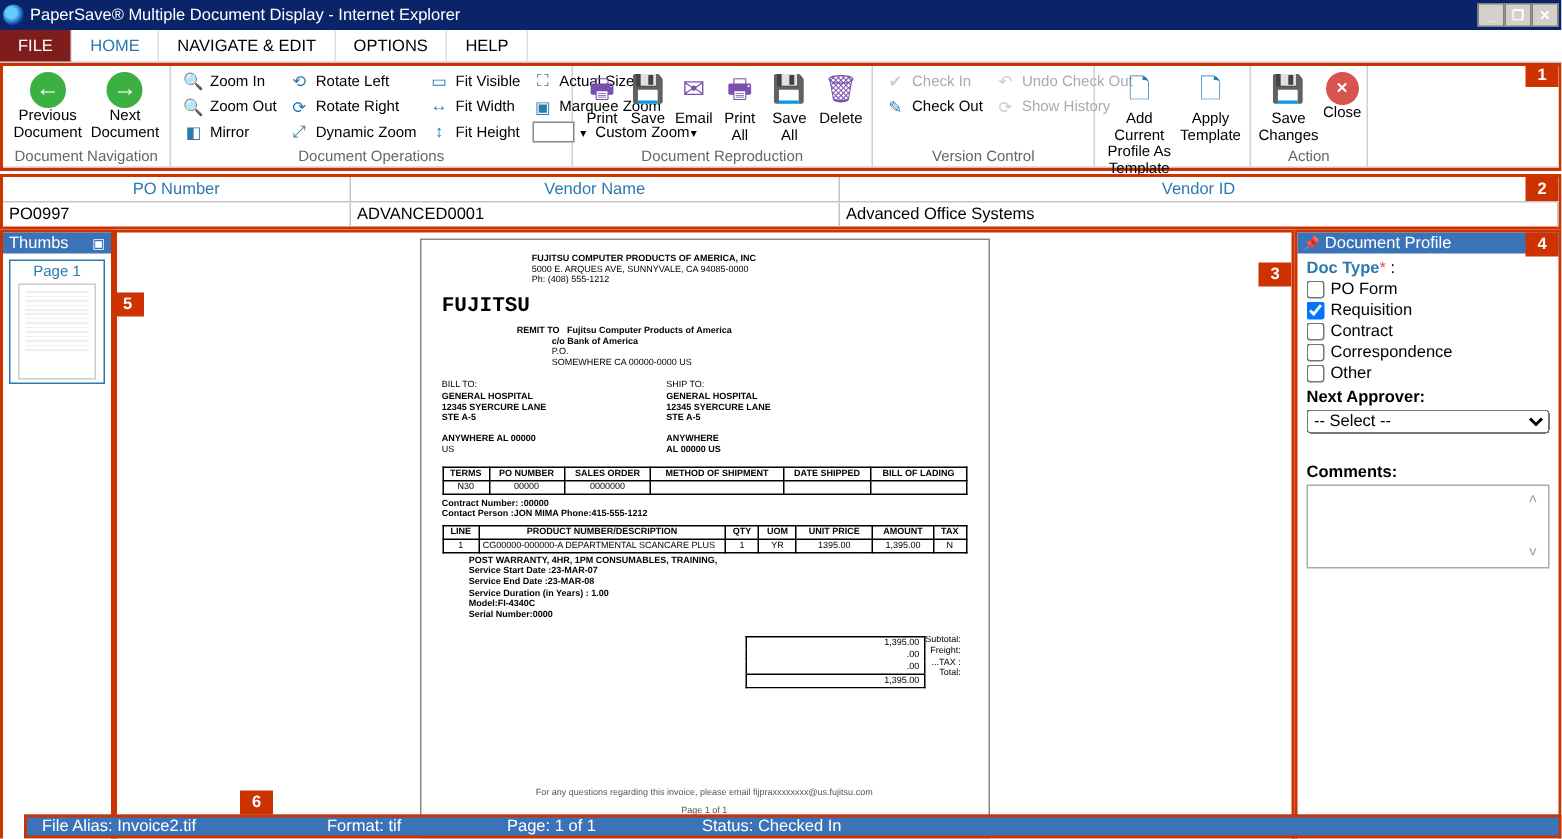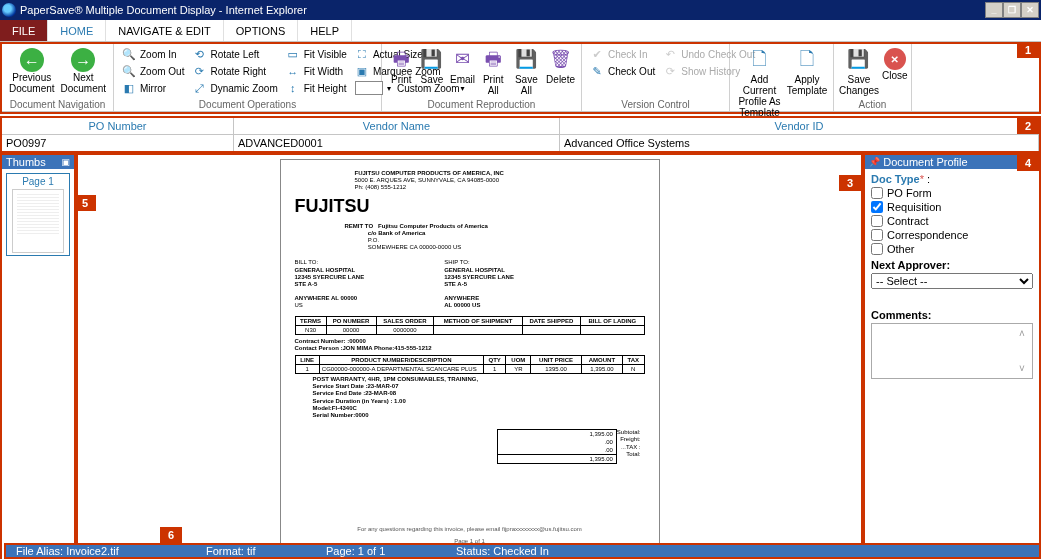--- a/index.html
+++ b/index.html
@@ -52,40 +52,40 @@
   .thumbs-panel { width:76px; border:2px solid #c30; position:relative;}
   .panel-title { background:#3b73b9; color:#fff; font-size:11px; padding:1px 4px; display:flex; justify-content:space-between; align-items:center;}
   .panel-title .pin { font-size:9px;}
   .thumb { margin:4px; border:1px solid #2a7ab0; padding:2px; text-align:center; font-size:10px; color:#2a7ab0;}
   .thumb-img { width:52px; height:64px; background:#fff; border:1px solid #ccc; margin:2px auto 0; position:relative;}
   .thumb-img::after{content:""; position:absolute; top:4px; left:4px; right:4px; height:40px; background:repeating-linear-gradient(#eee,#eee 1px,#fff 1px,#fff 3px);}
   
   .viewer { flex:1; border:2px solid #c30; position:relative; display:flex; justify-content:center; align-items:flex-start; background:#fff; padding:4px; overflow:hidden;}
   .doc-page { width:380px; height:400px; border:1px solid #888; background:#fff; padding:10px 14px; font-size:6.8px; font-family: Arial, sans-serif; position:relative;}
   .doc-page .hdr { display:flex; justify-content:space-between; }
-  .doc-page .logo { font-family: Liberation Sans, sans-serif; font-size:18px; font-weight:bold; }
+  .doc-page .logo { font-family: Liberation Mono, monospace; font-size:14px; font-weight:bold; }
   .doc-page .inv-title{ font-size:16px; font-weight:bold; }
   .doc-page .sm { font-size:6px; line-height:1.2;}
   .doc-page table { border-collapse:collapse; width:100%; font-size:6px;}
   .doc-page table.bd th, .doc-page table.bd td { border:1px solid #000; padding:1px 2px; text-align:center;}
   .doc-page .totals { border:1px solid #000; width:120px; float:right; font-size:6px;}
   .doc-page .totals td{ padding:1px 3px;}
   .doc-page .footer-note { position:absolute; bottom:14px; left:0; right:0; text-align:center; font-size:6px; color:#555;}
   
   .profile-panel { width:178px; border:2px solid #c30; position:relative; font-size:11px;}
   .profile-body { padding:4px 6px;}
   .profile-body .label-req { color:#2a7ab0; font-weight:bold;}
   .profile-body .req-star{ color:#d9534f;}
   .chk-row { display:flex; align-items:center; gap:4px; margin:2px 0;}
   .chk-row input { width:12px; height:12px;}
   .profile-body select { width:100%; font-size:11px; margin-top:2px;}
   .profile-body .comments-box { width:100%; height:56px; border:1px solid #aaa; margin-top:2px; background:#fff; position:relative;}
   .comments-box .sb { position:absolute; right:1px; top:4px; bottom:4px; width:12px; display:flex; flex-direction:column; justify-content:space-between; color:#999; font-size:10px;}
   
-  .statusbar { position:absolute; bottom:0; left:4px; right:0; height:16px; background:#3b73b9; color:#fff; display:flex; font-size:11px; align-items:flex-start; border:2px solid #c30;}
+  .statusbar { position:absolute; bottom:0; left:16px; right:0; height:16px; background:#3b73b9; color:#fff; display:flex; font-size:11px; align-items:flex-start; border:2px solid #c30;}
   .statusbar > div { padding:0 10px;}
   .statusbar .seg1{ flex:0 0 190px;}
   .statusbar .seg2{ flex:1;}
   .statusbar .seg3{ flex:0 0 120px;}
   .statusbar .seg4{ flex:0 0 130px;}
   .statusbar .seg5{ flex:0 0 150px;}
 </style>
 </head>
 <body>
 

